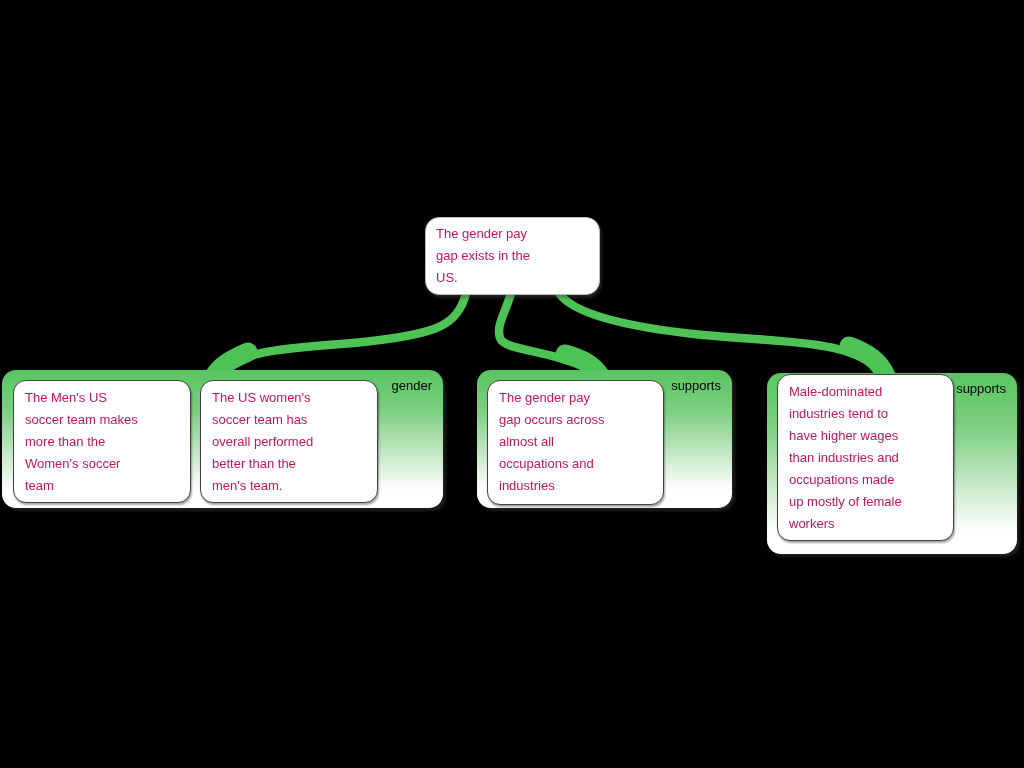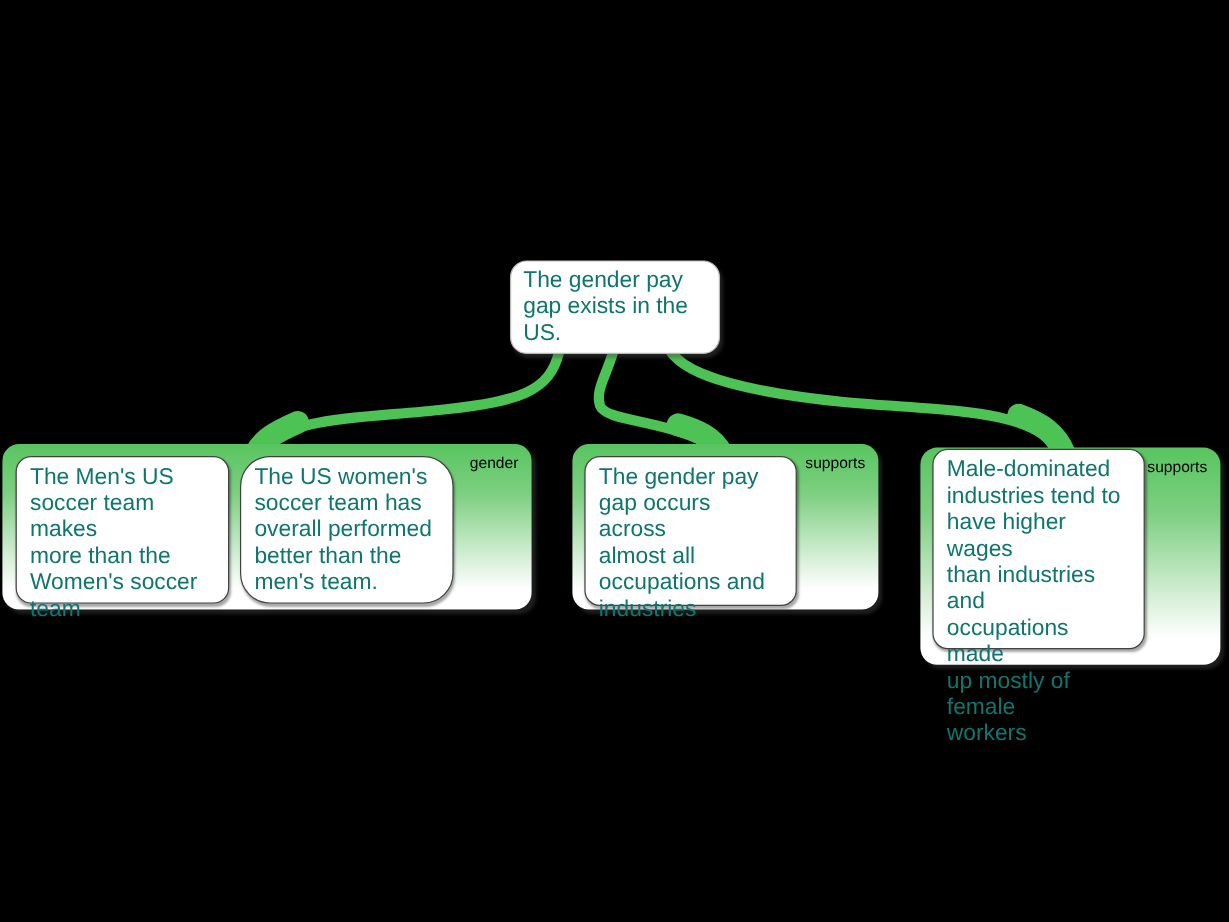--- a/index.html
+++ b/index.html
@@ -42,23 +42,23 @@
     border: 1px solid #b9b9b9;
     border-radius: 14px;
     padding: 5px 10px;
     z-index: 2;
     box-shadow: 2px 3px 3px rgba(70,70,70,0.45);
   }
 
   .node-text {
     display: block;
     white-space: pre-line;
-    font-size: 19px;
+    font-size: 13px;
     line-height: 22px;
-    color: #0f766e;
+    color: #be185d;
   }
 
   
   .group {
     position: absolute;
     box-sizing: border-box;
     border-radius: 14px;
     background: linear-gradient(180deg, #58c55f 0%, #7dcf81 30%, #d9f0da 70%, #ffffff 88%);
     z-index: 2;
     box-shadow: 3px 3px 3px rgba(55,55,55,0.55);
@@ -79,21 +79,21 @@
   .premise-box {
     position: absolute;
     box-sizing: border-box;
     background: #ffffff;
     border: 1.5px solid #424242;
     border-radius: 13px;
     padding: 6px 11px;
     box-shadow: 1px 2px 2px rgba(0,0,0,0.35);
   }
   .group-1 .pos-1 { left: 11px;  top: 10px; width: 178px; height: 123px; }
-  .group-1 .pos-2 { left: 198px; top: 10px; width: 178px; height: 123px; border-radius: 25px; }
+  .group-1 .pos-2 { left: 198px; top: 10px; width: 178px; height: 123px; }
   .group-2 .pos-1 { left: 10px;  top: 10px; width: 177px; height: 125px; }
   .group-3 .pos-1 { left: 10px;  top: 1px;  width: 177px; height: 167px; }
 </style>
 </head>
 <body>
 
 <div id="stage">
 
   <svg id="edges" viewBox="0 0 1024 768" xmlns="http://www.w3.org/2000/svg">
     <path class="main" d="M 466 293 C 458 327, 432 334, 372 341 C 300 349, 243 346, 214 376"></path>

